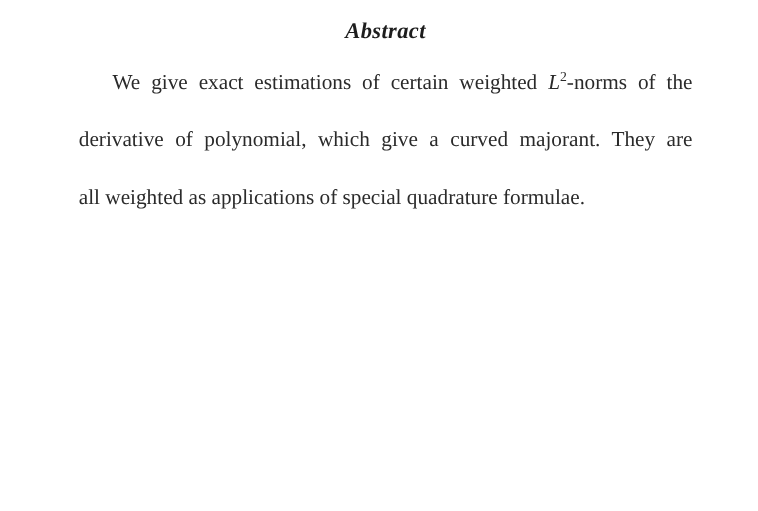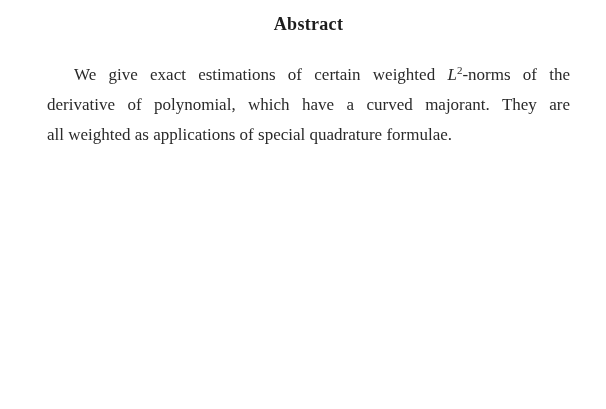--- a/index.html
+++ b/index.html
@@ -18,30 +18,31 @@
     background: #ffffff;
   }
   .abstract-block {
     position: absolute;
     left: 47px;
     top: 13px;
     width: 523px;
     color: #2a2a2a;
   }
   .abstract-heading {
-    margin: 0 0 25px 0;
+    margin: 0 0 15px 0;
     font-size: 18px;
     line-height: 22px;
     font-weight: bold;
     text-align: center;
     letter-spacing: 0.3px;
     color: #1d1d1d;
+    font-style: italic;
   }
   .abstract-line {
-    margin: 0;
+    margin: 16px;
     font-size: 17px;
     line-height: 30px;
     color: #2a2a2a;
   }
   .justified {
     text-align: justify;
     text-align-last: justify;
   }
   .first-line {
     text-indent: 27px;
@@ -59,16 +60,16 @@
     vertical-align: 6px;
   }
 </style>
 </head>
 <body>
 
 <div class="page">
   <section class="abstract-block">
     <h3 class="abstract-heading">Abstract</h3>
     <p class="abstract-line justified first-line"><span>We give exact estimations of certain weighted </span><span class="math-var">L</span><span class="math-sup">2</span><span>-norms of the</span></p>
-    <p class="abstract-line justified">derivative of polynomial, which have a curved majorant.  They are</p>
+    <p class="abstract-line justified">derivative of polynomial, which give a curved majorant.  They are</p>
     <p class="abstract-line last-line">all weighted as applications of special quadrature formulae.</p>
   </section>
 </div>
 
 </body></html>

